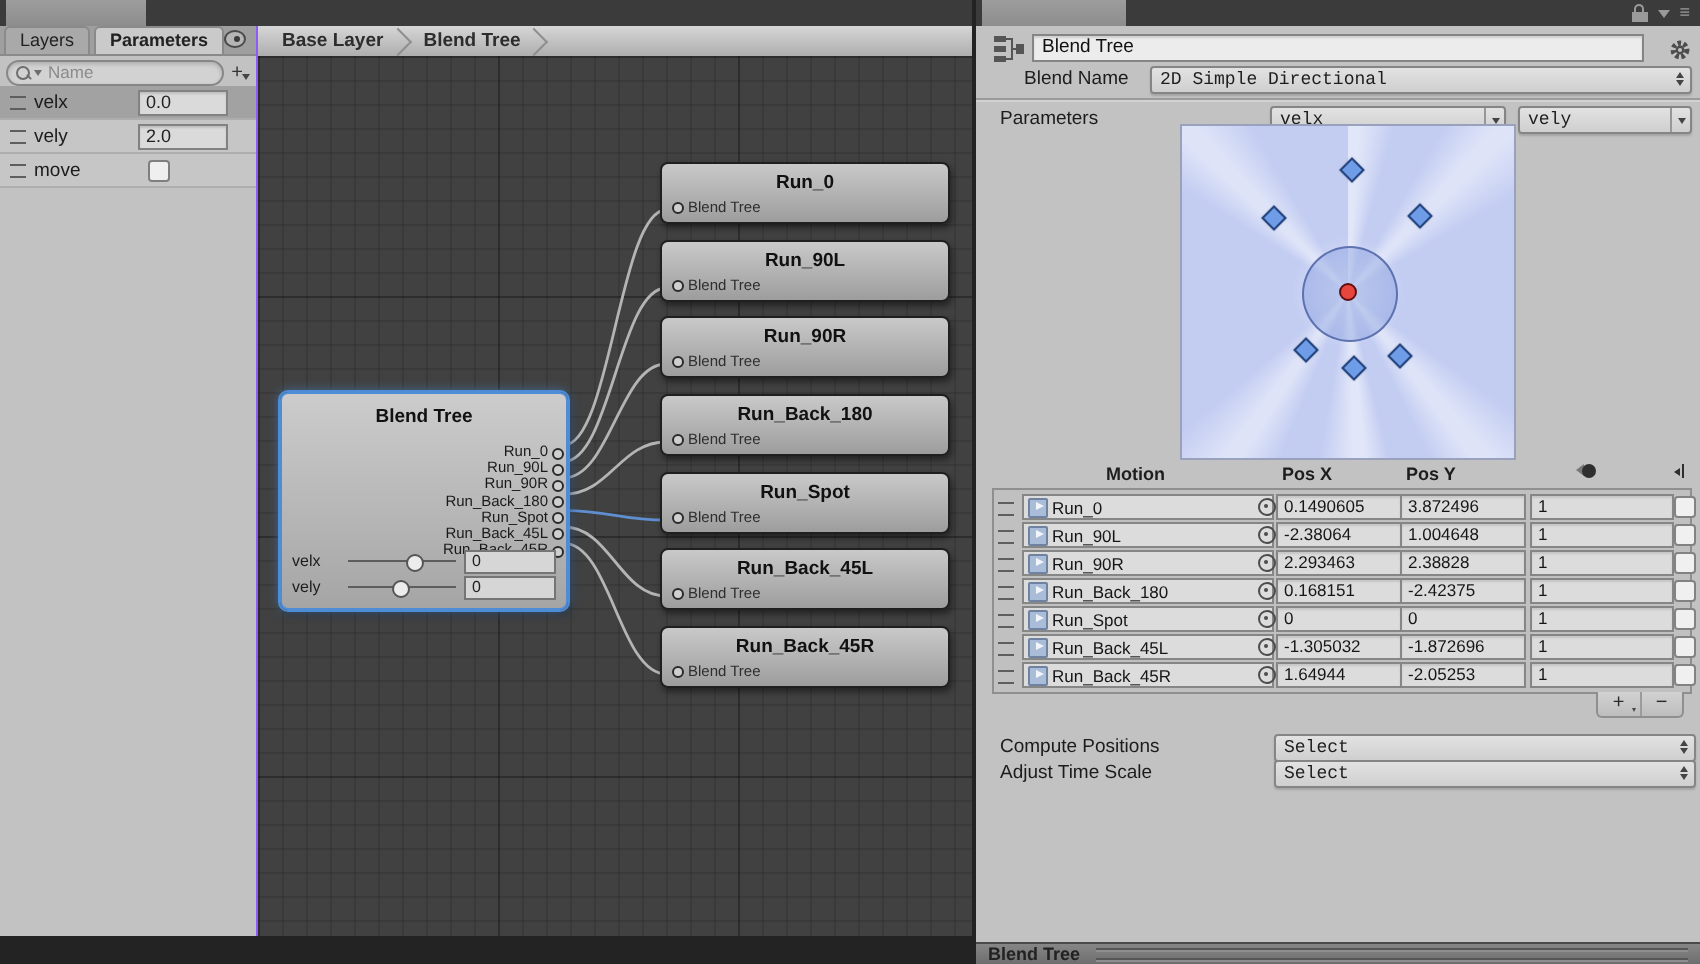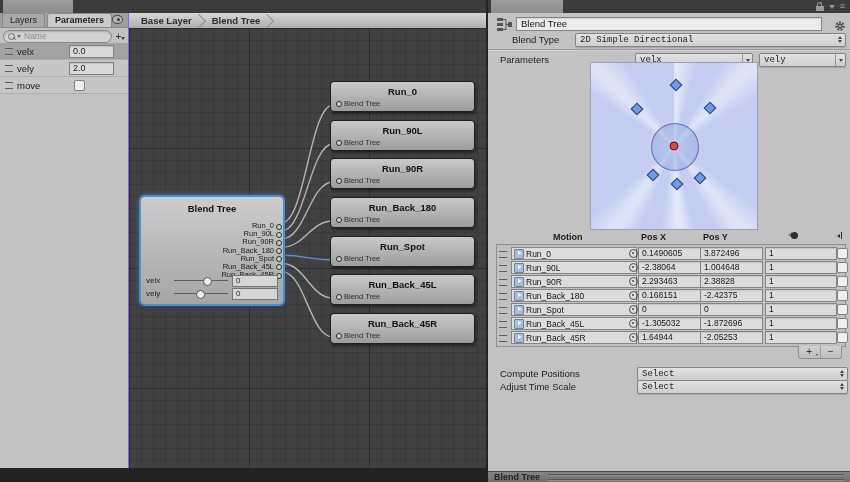--- a/index.html
+++ b/index.html
@@ -331,21 +331,21 @@
         <span class="gearwrap">
           <svg width="12" height="12">
             <circle cx="6" cy="6" r="3.4" fill="none" stroke="#4d4d4d" stroke-width="2.6" stroke-dasharray="1.7 1.25"></circle>
             <circle cx="6" cy="6" r="2.2" fill="#4d4d4d"></circle>
             <circle cx="6" cy="6" r="1" fill="#c2c2c2"></circle>
           </svg>
         </span>
       </div>
 
       <div class="irow" style="top:20px;height:13px;">
-        <span class="ilabel" style="position:absolute;left:24px;top:1px;">Blend Type</span>
+        <span class="ilabel" style="position:absolute;left:24px;top:1px;">Blend Name</span>
         <div class="popup" style="left:87px;right:4px;">
           <span>2D Simple Directional</span>
           <span class="updown">
               <i class="u"></i>
               <i class="d"></i>
             </span>
         </div>
       </div>
       <div class="divider" style="top:36px;"></div>
 

